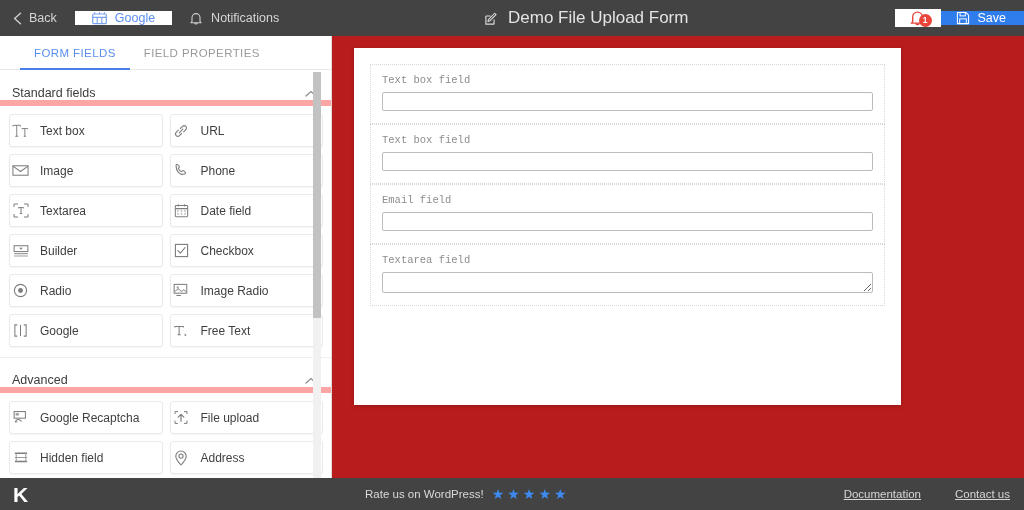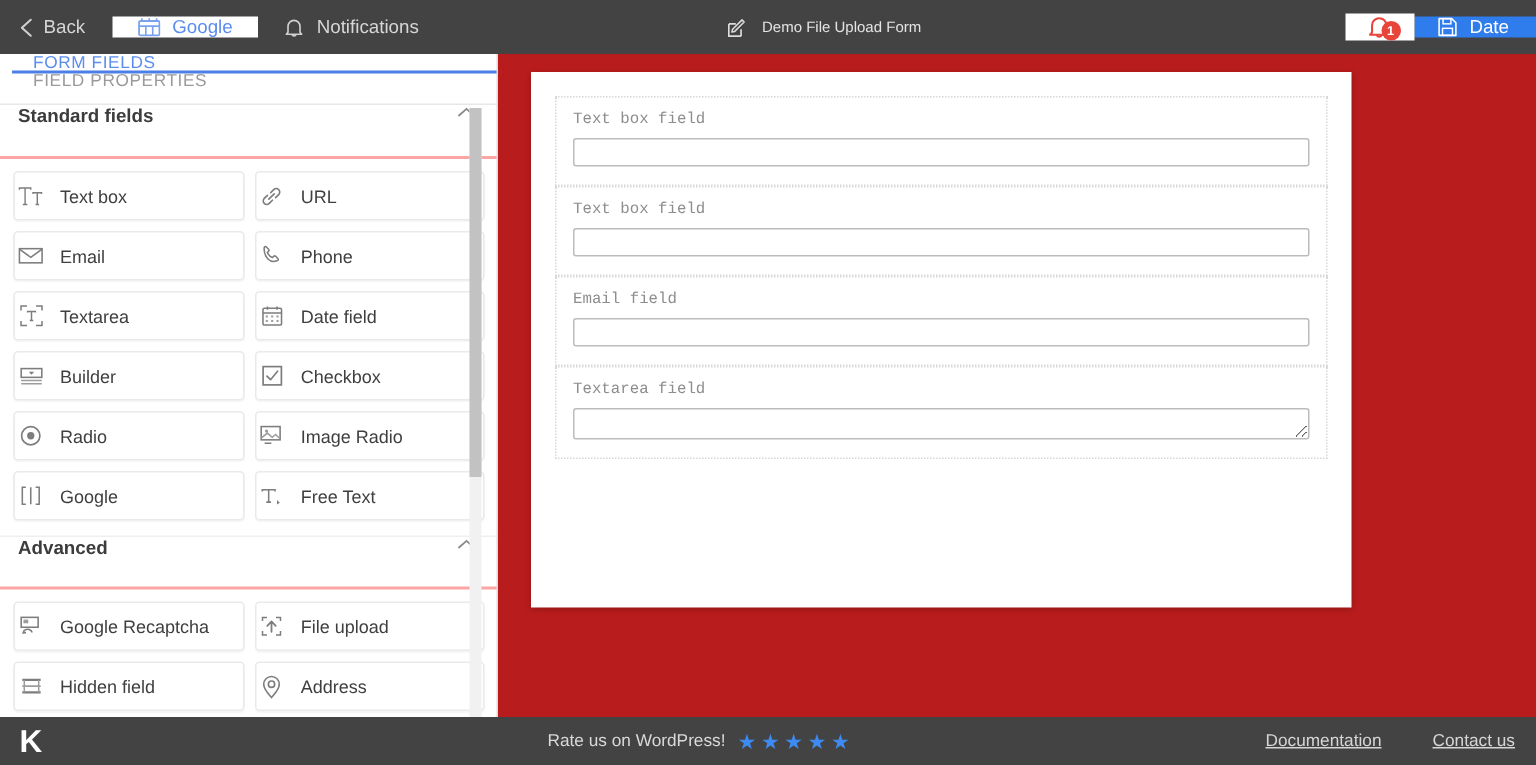--- a/index.html
+++ b/index.html
@@ -27,21 +27,21 @@
   }
   .tb-item .lbl { line-height: 1; }
   .tb-back { padding-left: 13px; padding-right: 18px; gap: 7px; }
   .tb-active {
     background: #ffffff;
     color: #5b8def;
   }
   .tb-spacer { flex: 1 1 auto; }
   .tb-title {
     display: flex; align-items: center; gap: 9px;
-    color: #e3e3e3; font-size: 10px;
+    color: #e3e3e3; font-size: 17px;
     position: absolute; left: 484px; top: 0; height: 36px;
   }
   .tb-notif {
     width: 46px; background: #fff;
     display: flex; align-items: center; justify-content: center;
     position: relative; cursor: pointer;
   }
   .badge {
     position: absolute; top: 5px; right: 9px;
     min-width: 13px; height: 13px;
@@ -60,41 +60,40 @@
   
   .sidebar {
     position: absolute; top: 36px; left: 0;
     width: 332px; height: 442px;
     background: #fff;
     overflow: hidden;
   }
   .tabs {
     display: flex; height: 34px;
     border-bottom: 1px solid #e8e8e8;
-    padding-left: 8px;
-    flex-direction: column;
+    padding-left: 20px;
   }
   .tab {
     display: flex; align-items: center;
     padding: 0 14px;
     font-size: 11.5px; letter-spacing: .4px;
     color: #9a9a9a; cursor: pointer;
     position: relative;
   }
   .tab.active { color: #5b8def; }
   .tab.active::after {
     content: ""; position: absolute; left: 0; right: 0; bottom: -1px;
     height: 2px; background: #4a7fe8;
   }
   .section-head {
-    height: 36px; display: flex; align-items: flex-start;
+    height: 36px; display: flex; align-items: flex-end;
     justify-content: space-between;
     padding: 0 15px 0 12px;
-    font-size: 12.5px; color: #3c3c3c; font-weight: bold;
-    border-bottom: 2px solid #fca5a5;
+    font-size: 12.5px; color: #3c3c3c; font-weight: normal;
+    border-bottom: 6px solid #fca5a5;
     cursor: pointer;
   }
   .chev { color: #8a8a8a; font-size: 11px; }
   .grid {
     display: grid; grid-template-columns: 1fr 1fr;
     gap: 7px; padding: 8px 9px 4px 9px;
   }
   .tile {
     height: 33px; background: #fff;
     border: 1px solid #eaeaea; border-radius: 3px;
@@ -251,21 +250,21 @@
   </div>
 
   <div class="tb-save">
     <span class="icn">
       <svg width="14" height="14" viewBox="0 0 16 16">
         <path d="M1.6 1.6 h9.6 l3.2 3.2 v9.6 H1.6 Z" stroke="#fff" stroke-width="1.2" fill="none" stroke-linejoin="round"></path>
         <rect x="4.6" y="1.6" width="6" height="4" stroke="#fff" stroke-width="1.1" fill="none"></rect>
         <rect x="4.2" y="9" width="7.6" height="5.4" stroke="#fff" stroke-width="1.1" fill="none"></rect>
       </svg>
     </span>
-    <span>Date</span>
+    <span>Save</span>
   </div>
 </div>
 
 <div class="sidebar">
   <div class="tabs">
     <div class="tab active">
       <span>FORM FIELDS</span>
     </div>
     <div class="tab">
       <span>FIELD PROPERTIES</span>
@@ -298,21 +297,21 @@
       </span>
       <span>URL</span>
     </div>
     <div class="tile">
       <span class="ti">
         <svg width="17" height="13" viewBox="0 0 18 13">
             <rect x="1" y="1.5" width="16" height="10" stroke="#7d7d7d" stroke-width="1.1" fill="none"></rect>
             <path d="M1 1.9 L9 7.6 L17 1.9" stroke="#7d7d7d" stroke-width="1.1" fill="none"></path>
           </svg>
       </span>
-      <span>Email</span>
+      <span>Image</span>
     </div>
     <div class="tile">
       <span class="ti">
         <svg width="15" height="15" viewBox="0 0 16 16">
             <path d="M2.2 2.6 c0-1 1-1.4 1.6-.8 l1.6 1.6 c.5.5.4 1-.1 1.5 l-.8.8 c.7 1.6 2 2.9 3.6 3.6 l.8-.8 c.5-.5 1-.6 1.5-.1 l1.6 1.6 c.6.6.2 1.6-.8 1.6 C6.6 13.6 2.2 9.2 2.2 2.6 z" stroke="#7d7d7d" stroke-width="1.1" fill="none"></path>
           </svg>
       </span>
       <span>Phone</span>
     </div>
     <div class="tile">

